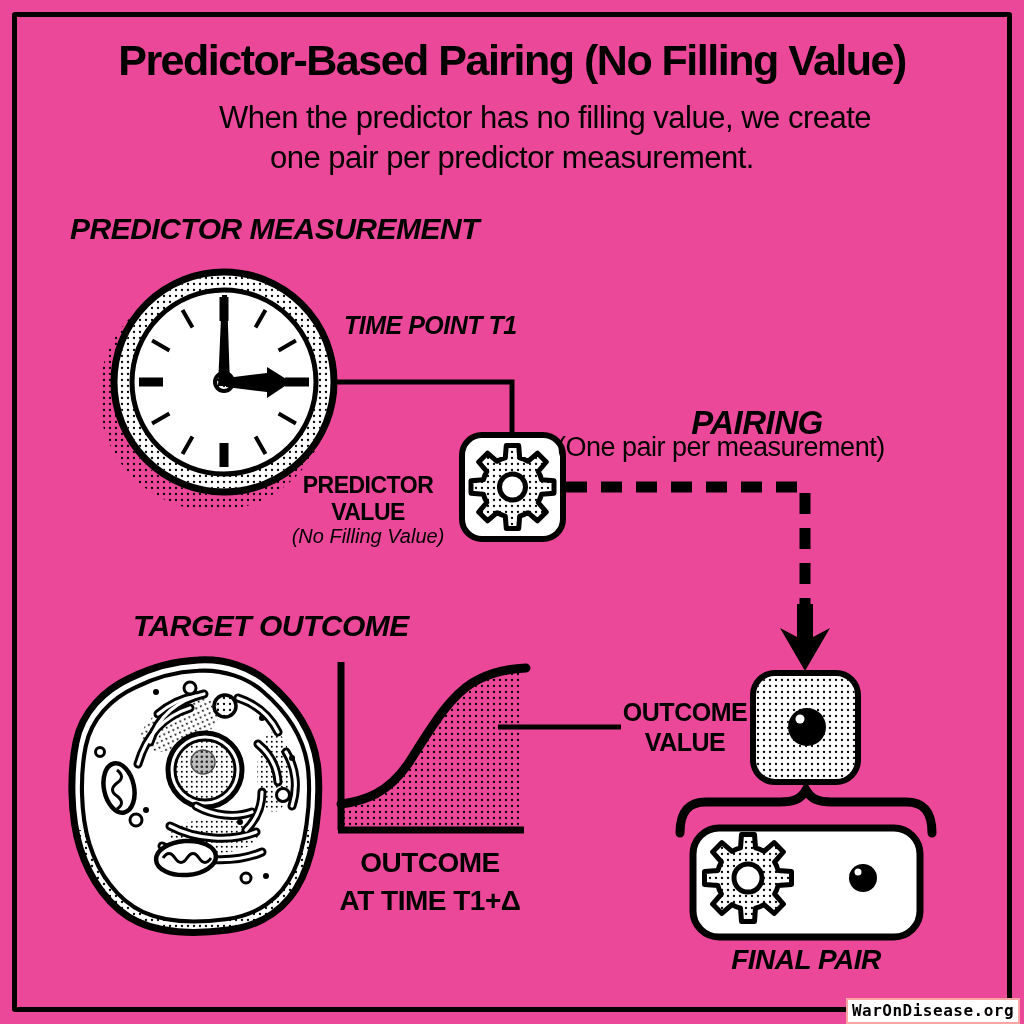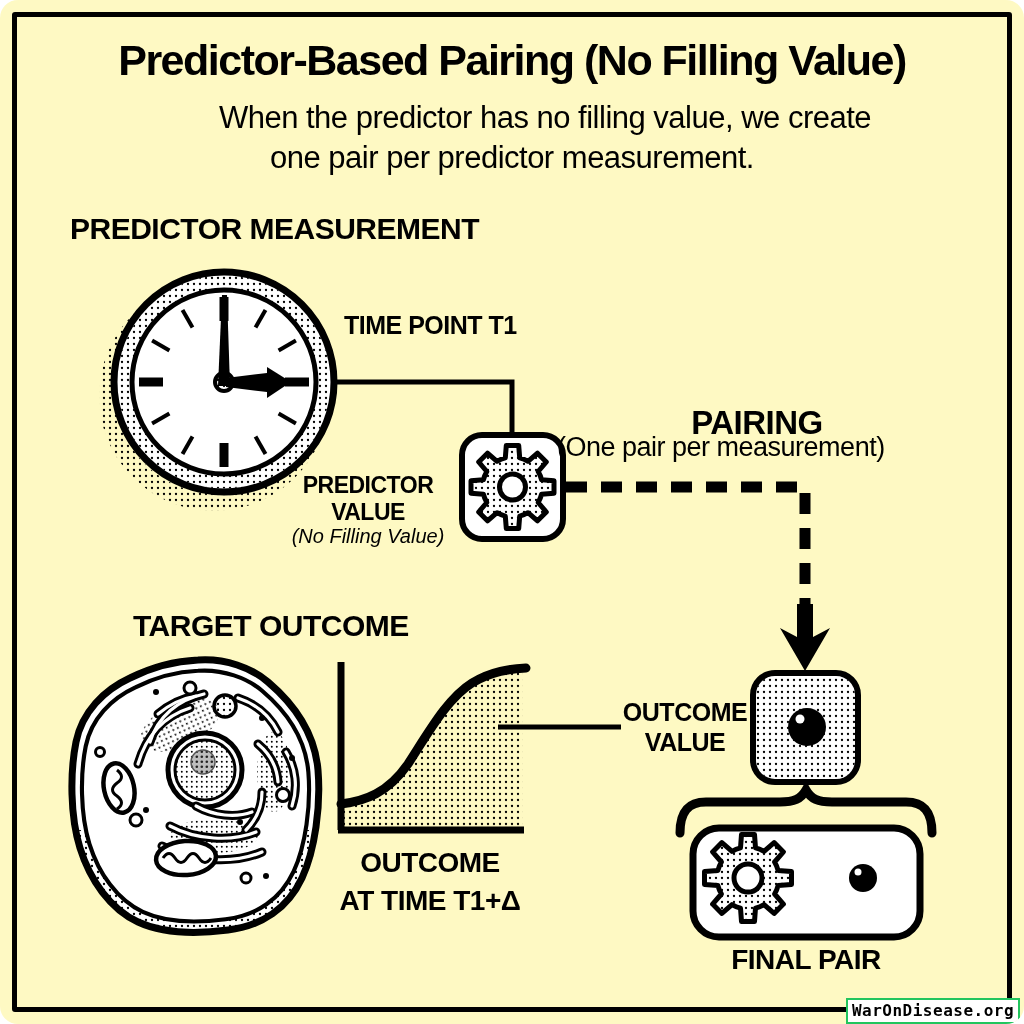--- a/index.html
+++ b/index.html
@@ -1,39 +1,39 @@
 <!DOCTYPE html>
 <html><head>
 <meta charset="utf-8">
 <style>
   html,body{margin:0;padding:0;background:#fff;}
-  .canvas{position:relative;width:1024px;height:1024px;background:#fef9c3;overflow:hidden;
-          font-family:"Liberation Sans",sans-serif;border-radius:18px;}
+  .canvas{position:relative;width:1024px;height:1024px;background:#ec4899;overflow:hidden;
+          font-family:"Liberation Sans",sans-serif;}
   .frame{position:absolute;left:12px;top:12px;right:12px;bottom:12px;
          border:5px solid #000;border-radius:3px;}
   svg{position:absolute;left:0;top:0;}
   .lbl{position:absolute;color:#000;white-space:nowrap;}
-  .b{font-weight:bold;letter-spacing:-0.5px;}
+  .b{font-weight:bold;letter-spacing:-0.5px;font-style:italic;}
   .title{left:0;top:36px;width:1024px;font-size:43px;letter-spacing:-1.5px;text-align:center;font-weight:bold;}
   .sub1{left:0;top:100px;width:1024px;font-size:31px;letter-spacing:-0.5px;text-align:center;padding-left:33px;}
   .sub2{left:0;top:140px;width:1024px;font-size:31px;letter-spacing:-0.5px;text-align:center;}
   .h-pred{left:70px;top:212px;font-size:30px;}
   .h-targ{left:133px;top:609px;font-size:30px;text-align:right;}
   .timepoint{left:344px;top:311px;font-size:25px;text-align:center;}
   .predval{left:274px;top:472px;width:188px;text-align:center;}
   .predval .l1,.predval .l2{font-size:23px;font-weight:bold;letter-spacing:-0.5px;line-height:27px;}
   .predval .l3{font-size:20px;line-height:20px;font-style:italic;}
   .pairing{left:607px;top:392px;width:300px;font-size:33px;text-align:center;margin-top:12px;}
   .pairnote{left:557px;top:432px;width:400px;font-size:27px;letter-spacing:-0.5px;text-align:left;}
   .targval{left:610px;top:697px;width:150px;text-align:center;}
   .targval div{font-size:25px;font-weight:bold;letter-spacing:-0.5px;line-height:30px;}
   .outcome{left:280px;top:844px;width:300px;text-align:center;}
   .outcome div{font-size:28px;font-weight:bold;letter-spacing:-0.5px;line-height:38px;}
   .finalpair{left:681px;top:944px;width:250px;font-size:28px;text-align:center;}
-  .watermark{left:846px;top:998px;width:170px;height:22px;border:2px solid #22c55e;background:#fff;
+  .watermark{left:846px;top:998px;width:170px;height:22px;border:2px solid #fca5a5;background:#fff;
              font-family:"DejaVu Sans Mono","Liberation Mono",monospace;font-weight:bold;
              font-size:16px;line-height:22px;text-align:center;letter-spacing:0.5px;}
 </style>
 </head>
 <body>
 
 <div class="canvas">
 
   <div class="frame"></div>
 

